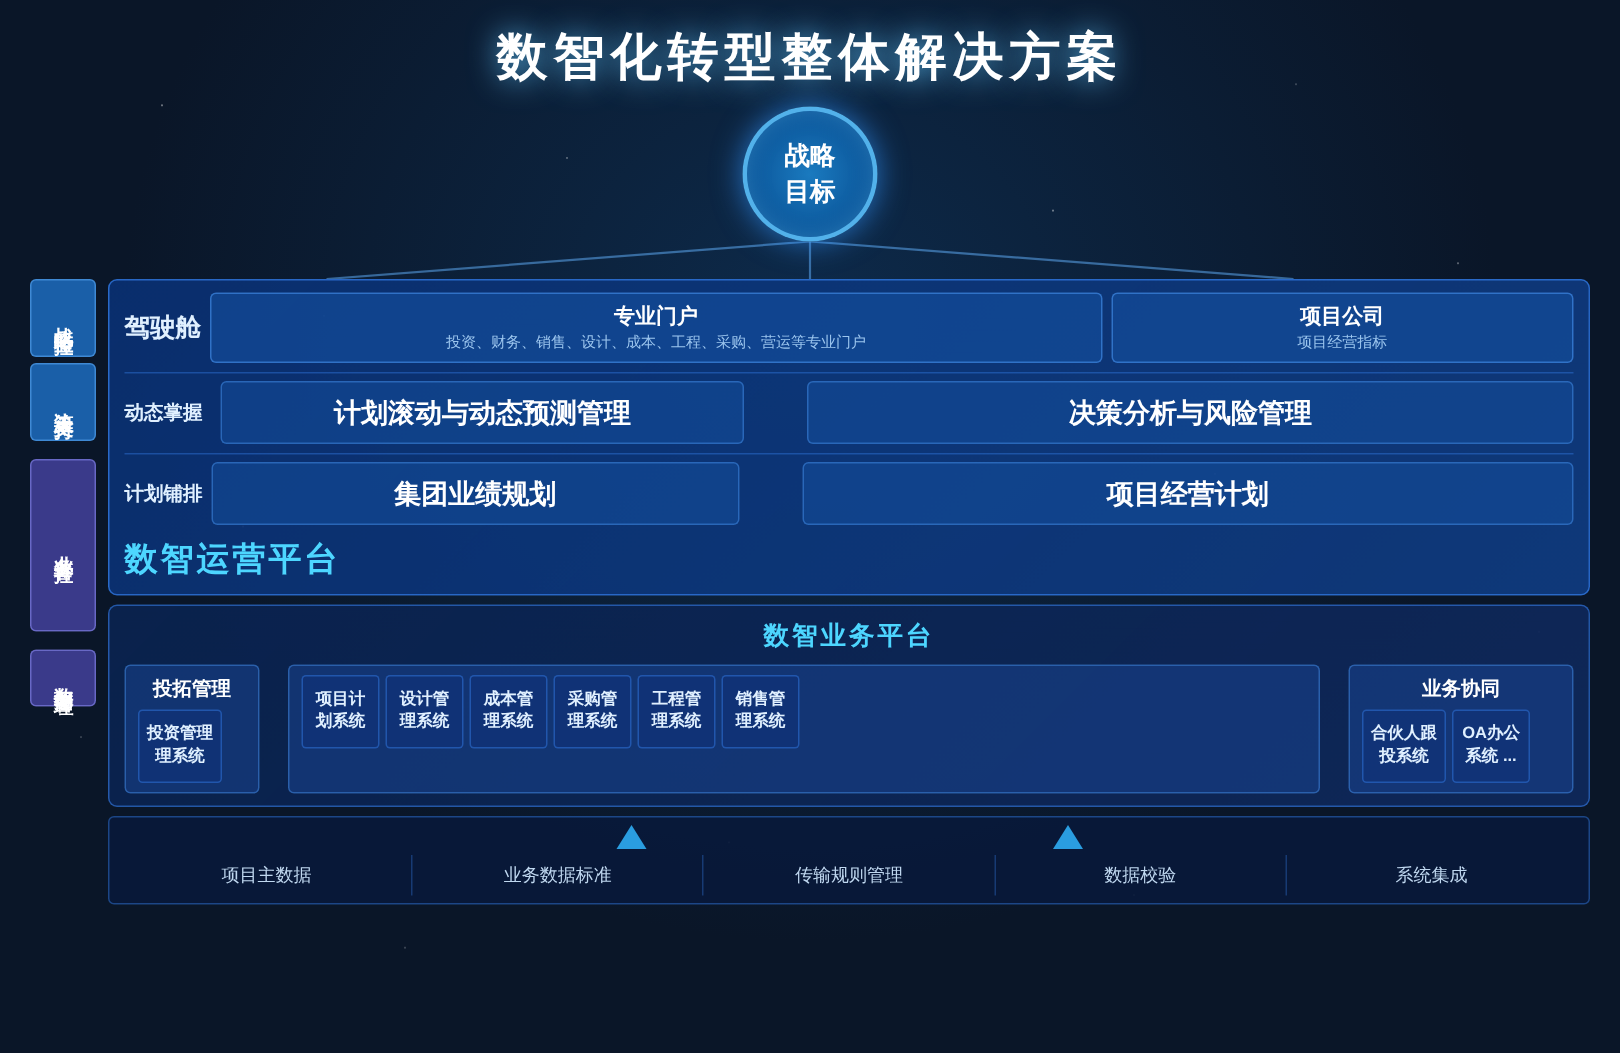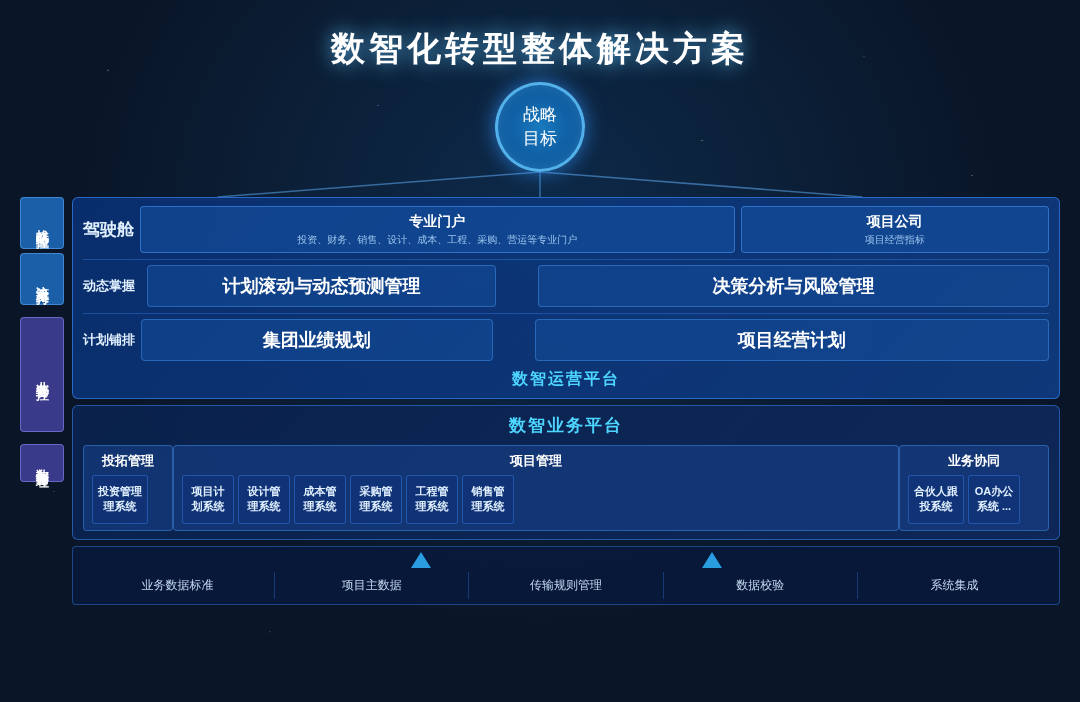--- a/index.html
+++ b/index.html
@@ -37,21 +37,21 @@
         radial-gradient(1px 1px at 70% 85%, rgba(255,255,255,0.2) 0%, transparent 100%);
       pointer-events: none;
       z-index: 0;
     }
 
     .page-container {
       position: relative;
       z-index: 1;
       width: 100%;
       height: 100%;
-      padding: 18px 20px;
+      padding: 7px 20px;
     }
 
     
     .main-title {
       text-align: center;
       color: #ffffff;
       font-size: 34px;
       font-weight: bold;
       letter-spacing: 4px;
       padding: 8px 0 10px 0;
@@ -75,29 +75,28 @@
       border: 3px solid rgba(100, 200, 255, 0.8);
       display: flex;
       align-items: center;
       justify-content: center;
       box-shadow: 0 0 20px rgba(50, 150, 255, 0.7), inset 0 0 15px rgba(100, 200, 255, 0.3);
     }
 
     .strategy-circle-text {
       color: #ffffff;
       font-size: 17px;
-      font-weight: normal;
+      font-weight: bold;
       text-align: center;
       line-height: 1.4;
     }
 
     .ops-platform-title {
-      text-align: center;
       color: #4dd6ff;
-      font-size: 16px;
+      font-size: 22px;
       font-weight: bold;
       margin-bottom: 8px;
       letter-spacing: 2px;
     }
 
     
     .cockpit-row {
       display: flex;
       gap: 6px;
       margin-bottom: 6px;
@@ -200,21 +199,21 @@
       text-align: center;
       color: #4dd6ff;
       font-size: 17px;
       font-weight: bold;
       margin-bottom: 8px;
       letter-spacing: 2px;
     }
 
     .biz-row {
       display: flex;
-      gap: 0;
+      gap: 19px;
       align-items: stretch;
     }
 
     .biz-category {
       background: rgba(25, 70, 150, 0.5);
       border: 1px solid rgba(80, 160, 255, 0.4);
       border-radius: 4px;
       padding: 6px 8px;
     }
 
@@ -453,21 +452,20 @@
         <div class="biz-row">
 
           <div class="biz-category" style="flex:0 0 auto; min-width:90px;">
             <div class="biz-category-title">投拓管理</div>
             <div class="biz-subcells">
               <div class="biz-subcell">投资管理<br>理系统</div>
             </div>
           </div>
 
           <div class="biz-category" style="flex:1;">
-            <div class="biz-category-title">项目管理</div>
             <div class="biz-subcells">
               <div class="biz-subcell">项目计<br>划系统</div>
               <div class="biz-subcell">设计管<br>理系统</div>
               <div class="biz-subcell">成本管<br>理系统</div>
               <div class="biz-subcell">采购管<br>理系统</div>
               <div class="biz-subcell">工程管<br>理系统</div>
               <div class="biz-subcell">销售管<br>理系统</div>
             </div>
           </div>
 
@@ -481,22 +479,22 @@
         </div>
       </div>
 
       <div class="data-block">
 
         <div class="triangle-container" style="margin-bottom:4px;">
           <div class="triangle-up"></div>
           <div class="triangle-up"></div>
         </div>
         <div style="display:flex; gap:0;">
+          <div class="data-item">项目主数据</div>
           <div class="data-item">业务数据标准</div>
-          <div class="data-item">项目主数据</div>
           <div class="data-item">传输规则管理</div>
           <div class="data-item">数据校验</div>
           <div class="data-item">系统集成</div>
         </div>
       </div>
 
     </div>
   </div>
 
 </div>

